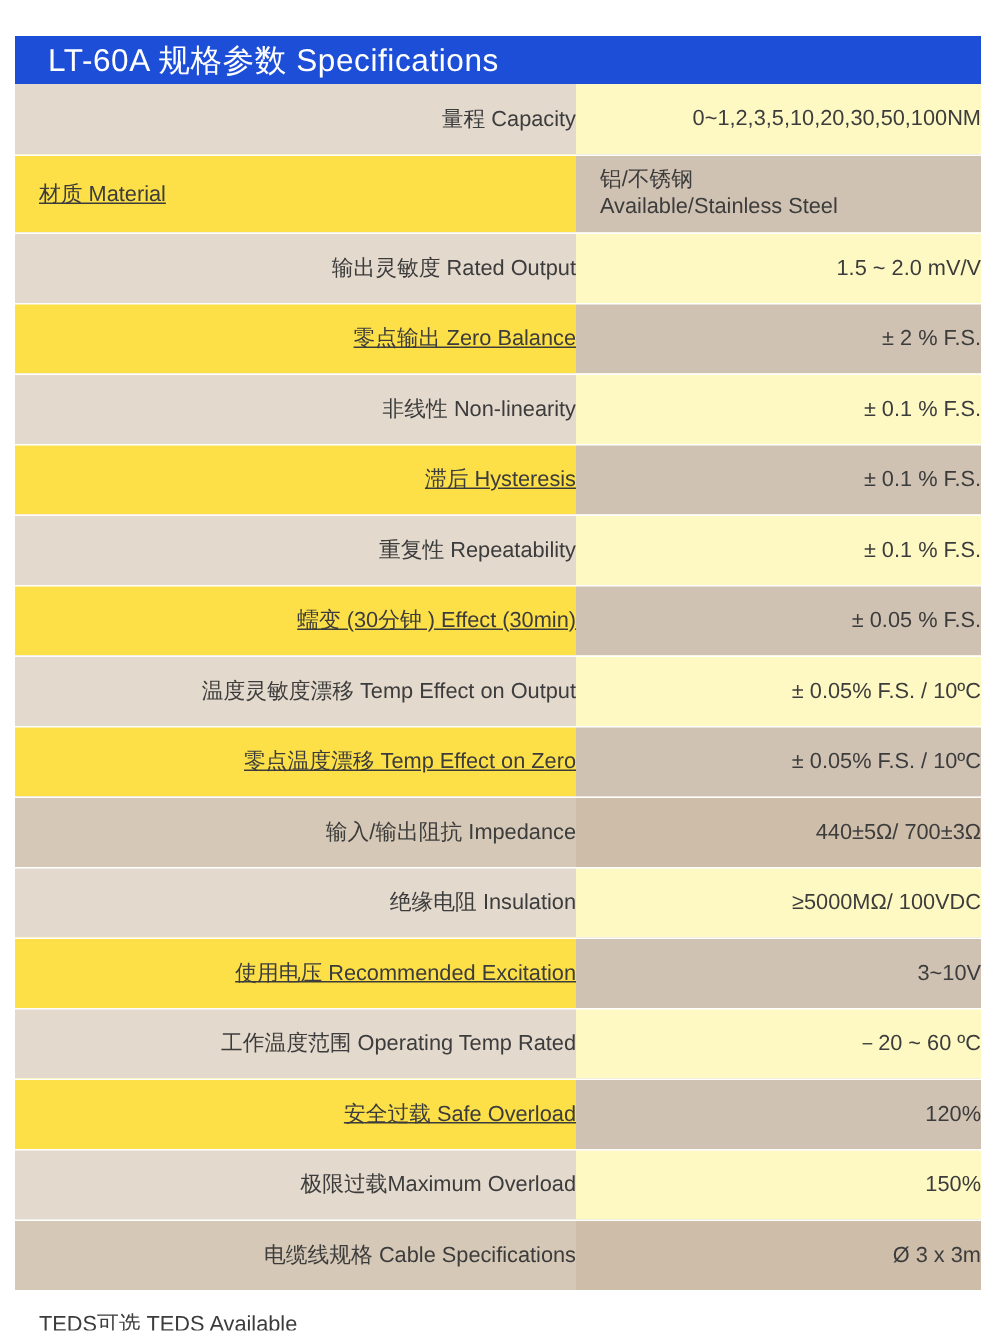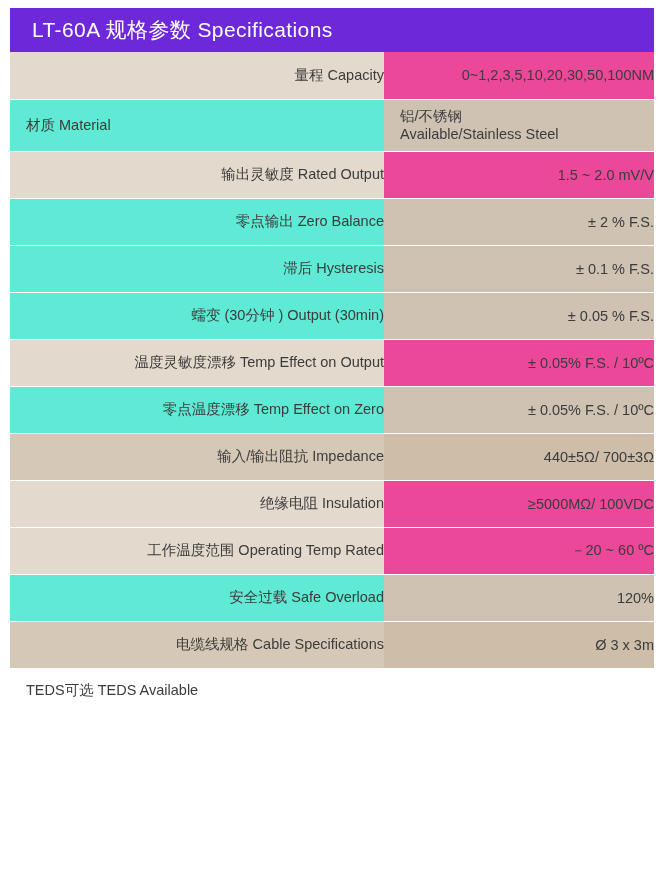--- a/index.html
+++ b/index.html
@@ -15,51 +15,53 @@
     overflow: hidden;
   }
   .sheet {
     width: 662px;
     height: 887px;
     box-sizing: border-box;
     padding: 8px 8px 8px 10px;
     background: #ffffff;
   }
   .title-bar {
-    background: #6d28d9;
+    background: #1d4ed8;
     color: #ffffff;
-    height: 44px;
+    height: 32px;
     display: flex;
     align-items: center;
     padding-left: 22px;
     font-size: 21px;
     letter-spacing: 0.4px;
     box-sizing: border-box;
+    margin-top: 16px;
   }
   .spec-table {
     width: 100%;
     border-collapse: collapse;
     table-layout: fixed;
   }
   .spec-table td {
     vertical-align: middle;
     font-size: 14.5px;
     padding: 0 0 0 16px;
     box-sizing: border-box;
     border-bottom: 1px solid #ffffff;
   }
   .col-label {
     width: 374px;
     background: #e3d9cd;
   }
   .col-value {
-    background: #ec4899;
+    background: #fef9c3;
   }
   tr.alt .col-label {
-    background: #5eead4;
+    background: #fde047;
+    text-decoration: underline;
   }
   tr.alt .col-value {
     background: #cfc2b2;
   }
   tr.highlight .col-label {
     background: #d6c8b6;
   }
   tr.highlight .col-value {
     background: #cdbda9;
   }
@@ -111,29 +113,37 @@
       <tr class="normal">
         <td class="col-label">输出灵敏度 Rated Output</td>
         <td class="col-value">1.5 ~ 2.0 mV/V</td>
       </tr>
 
       <tr class="alt normal">
         <td class="col-label">零点输出  Zero Balance</td>
         <td class="col-value">± 2 % F.S.</td>
       </tr>
 
+      <tr class="normal">
+        <td class="col-label">非线性 Non-linearity</td>
+        <td class="col-value">± 0.1 % F.S.</td>
+      </tr>
 
       <tr class="alt normal">
         <td class="col-label">滞后 Hysteresis</td>
         <td class="col-value">± 0.1 % F.S.</td>
       </tr>
 
+      <tr class="normal">
+        <td class="col-label">重复性 Repeatability</td>
+        <td class="col-value">± 0.1 % F.S.</td>
+      </tr>
 
       <tr class="alt normal">
-        <td class="col-label">蠕变 (30分钟 ) Output (30min)</td>
+        <td class="col-label">蠕变 (30分钟 ) Effect (30min)</td>
         <td class="col-value">± 0.05 % F.S.</td>
       </tr>
 
       <tr class="normal">
         <td class="col-label">温度灵敏度漂移 Temp Effect on Output</td>
         <td class="col-value">± 0.05% F.S. / 10ºC</td>
       </tr>
 
       <tr class="alt normal">
         <td class="col-label">零点温度漂移 Temp Effect on Zero</td>
@@ -143,31 +153,39 @@
       <tr class="highlight normal">
         <td class="col-label">输入/输出阻抗 Impedance</td>
         <td class="col-value">440±5Ω/ 700±3Ω</td>
       </tr>
 
       <tr class="normal">
         <td class="col-label">绝缘电阻  Insulation</td>
         <td class="col-value">≥5000MΩ/ 100VDC</td>
       </tr>
 
+      <tr class="alt normal">
+        <td class="col-label">使用电压 Recommended Excitation</td>
+        <td class="col-value">3~10V</td>
+      </tr>
 
       <tr class="normal">
         <td class="col-label">工作温度范围 Operating Temp  Rated</td>
         <td class="col-value">－20 ~ 60 ºC</td>
       </tr>
 
       <tr class="alt normal">
         <td class="col-label">安全过载 Safe Overload</td>
         <td class="col-value">120%</td>
       </tr>
 
+      <tr class="normal">
+        <td class="col-label">极限过载Maximum Overload</td>
+        <td class="col-value">150%</td>
+      </tr>
 
       <tr class="highlight normal">
         <td class="col-label">电缆线规格 Cable Specifications</td>
         <td class="col-value">Ø 3 x 3m</td>
       </tr>
 
       <tr class="footer-row">
         <td class="footer-sep" colspan="2">TEDS可选 TEDS Available</td>
       </tr>
     </tbody>

